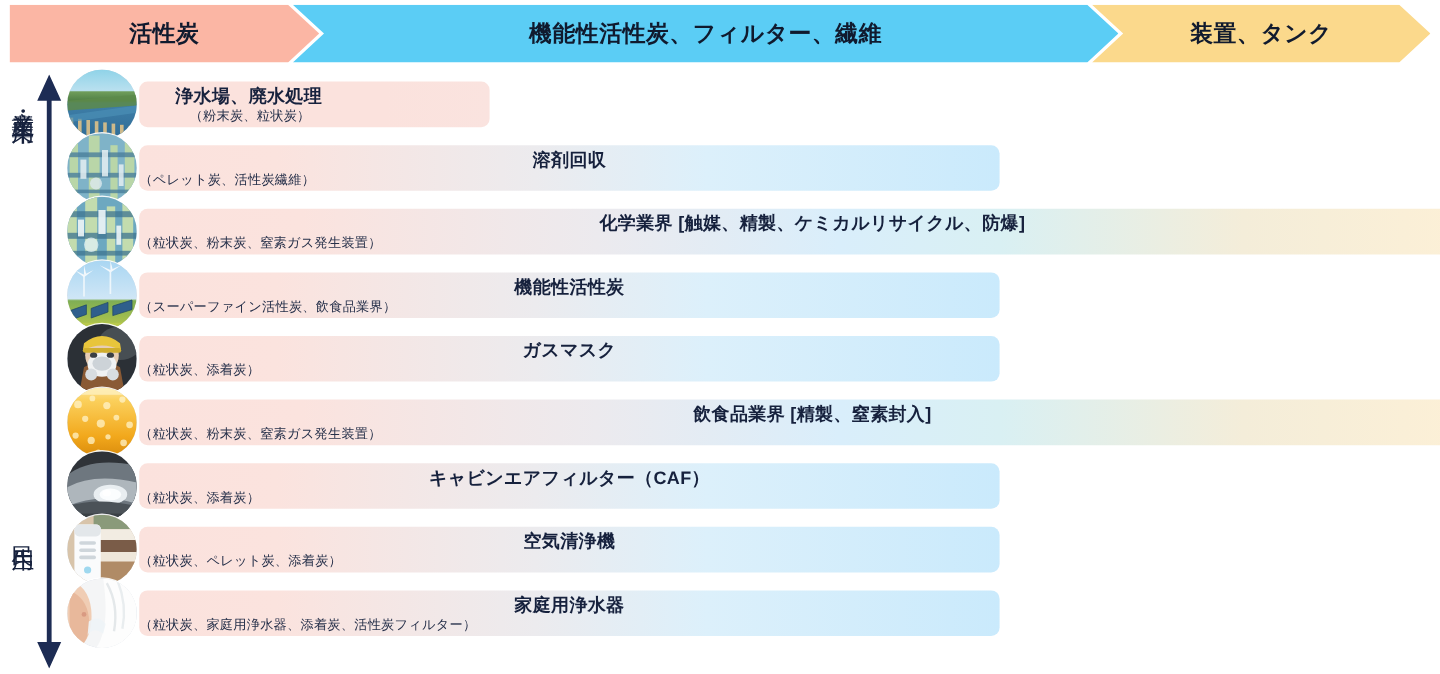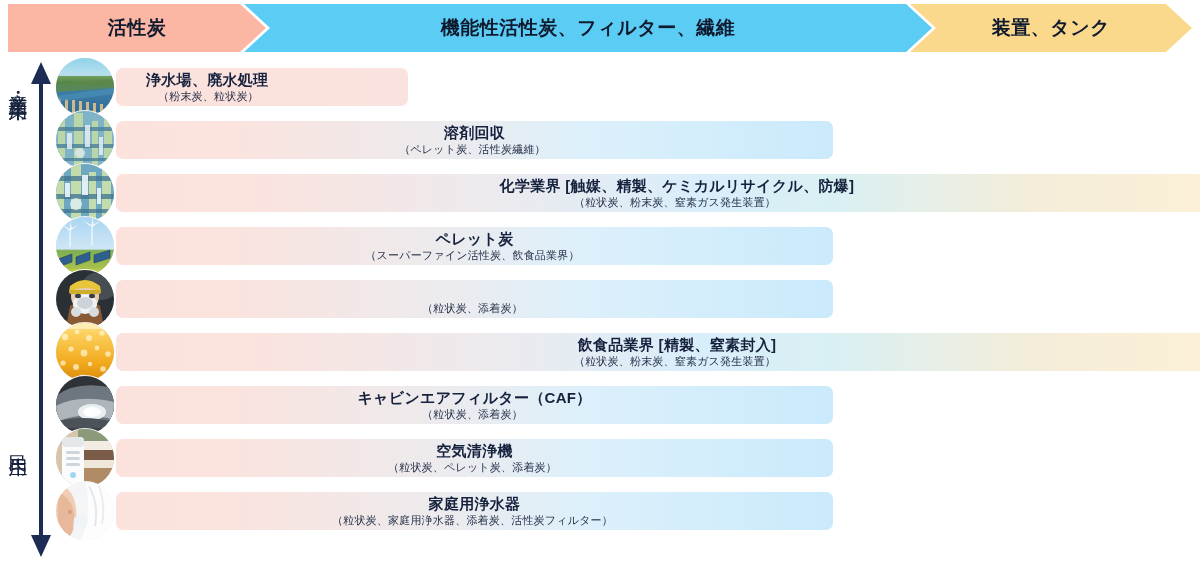--- a/index.html
+++ b/index.html
@@ -44,21 +44,21 @@
   .bar.long  { width: 1122px; background: linear-gradient(90deg,#fbe2dd 0%,#fbe3de 12%,#eceaee 34%,#d9eefb 52%,#d9f0f3 64%,#f4edd9 82%,#fdf0d6 100%); }
   .bar.tiny  { width: 292px; background: linear-gradient(90deg,#fbe2dd 0%,#fbe2dd 70%,#fae3df 100%); }
 
   .bar .t1 {
     position: absolute; left: 0; right: 0; top: 3px;
     text-align: center; font-size: 15px; font-weight: bold;
     color: #16213d; white-space: nowrap; letter-spacing: .3px;
   }
   .bar .t2 {
     position: absolute; left: 0; right: 4px; top: 21px;
-    text-align: center; font-size: 11px; font-weight: normal;
+    text-align: left; font-size: 11px; font-weight: normal;
     color: #26304a; white-space: nowrap; letter-spacing: .2px;
   }
   .bar.tiny .t1 { text-align: left; left: 30px; right: auto; }
   .bar.tiny .t2 { text-align: left; left: 42px; right: auto; }
 
   
   .thumb {
     position: absolute; left: 0; top: -10px;
     width: 58px; height: 58px; border-radius: 50%;
     overflow: hidden; background: #cfd8e3;
@@ -218,21 +218,21 @@
           </g>
           <g fill="#2f5f8c" stroke="#1d4566" stroke-width=".6">
             <path d="M2 42 l14 -5 0 8 -14 5z"></path>
             <path d="M20 40 l14 -5 0 8 -14 5z"></path>
             <path d="M38 38 l16 -5 0 8 -16 5z"></path>
           </g>
           <rect x="0" y="52" width="58" height="6" fill="#b9c94c"></rect>
         </svg>
     </div>
     <div class="bar short">
-      <div class="t1">ペレット炭</div>
+      <div class="t1">機能性活性炭</div>
       <div class="t2">（スーパーファイン活性炭、飲食品業界）</div>
     </div>
   </div>
 
   <div class="row" style="top:280px;">
     <div class="thumb">
       <svg viewBox="0 0 58 58">
           <rect width="58" height="58" fill="#2b3036"></rect>
           <ellipse cx="44" cy="16" rx="18" ry="14" fill="#5a6268" opacity=".6"></ellipse>
           <path d="M14 36 q15 -10 30 0 l4 22 -38 0z" fill="#8a5a35"></path>
@@ -241,20 +241,21 @@
           <rect x="13" y="20" width="32" height="4" rx="2" fill="#cfae2e"></rect>
           <ellipse cx="29" cy="34" rx="12" ry="10" fill="#f0f2f3"></ellipse>
           <ellipse cx="29" cy="33" rx="8" ry="6" fill="#cdd3d8"></ellipse>
           <circle cx="20" cy="42" r="5" fill="#d8dde1"></circle>
           <circle cx="38" cy="42" r="5" fill="#d8dde1"></circle>
           <ellipse cx="22" cy="26" rx="3" ry="2.2" fill="#3a3f45"></ellipse>
           <ellipse cx="36" cy="26" rx="3" ry="2.2" fill="#3a3f45"></ellipse>
         </svg>
     </div>
     <div class="bar short">
+      <div class="t1">ガスマスク</div>
       <div class="t2">（粒状炭、添着炭）</div>
     </div>
   </div>
 
   <div class="row" style="top:333px;">
     <div class="thumb">
       <svg viewBox="0 0 58 58">
           <defs>
             <linearGradient id="g6" x1="0" y1="0" x2="0" y2="1">
               <stop offset="0" stop-color="#fde39a"></stop>

